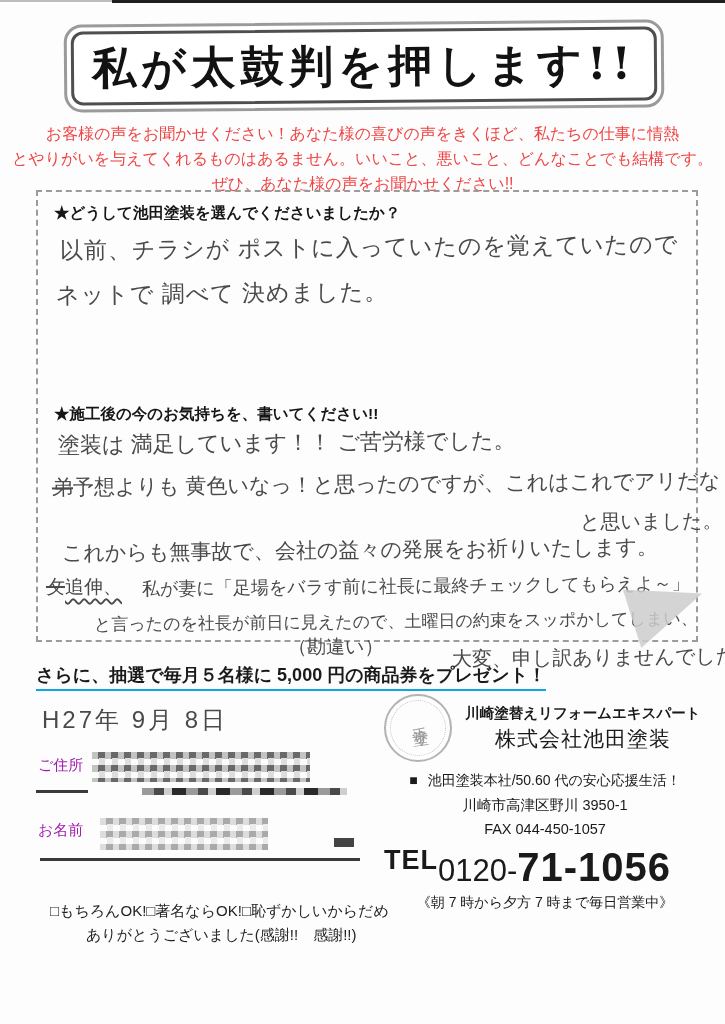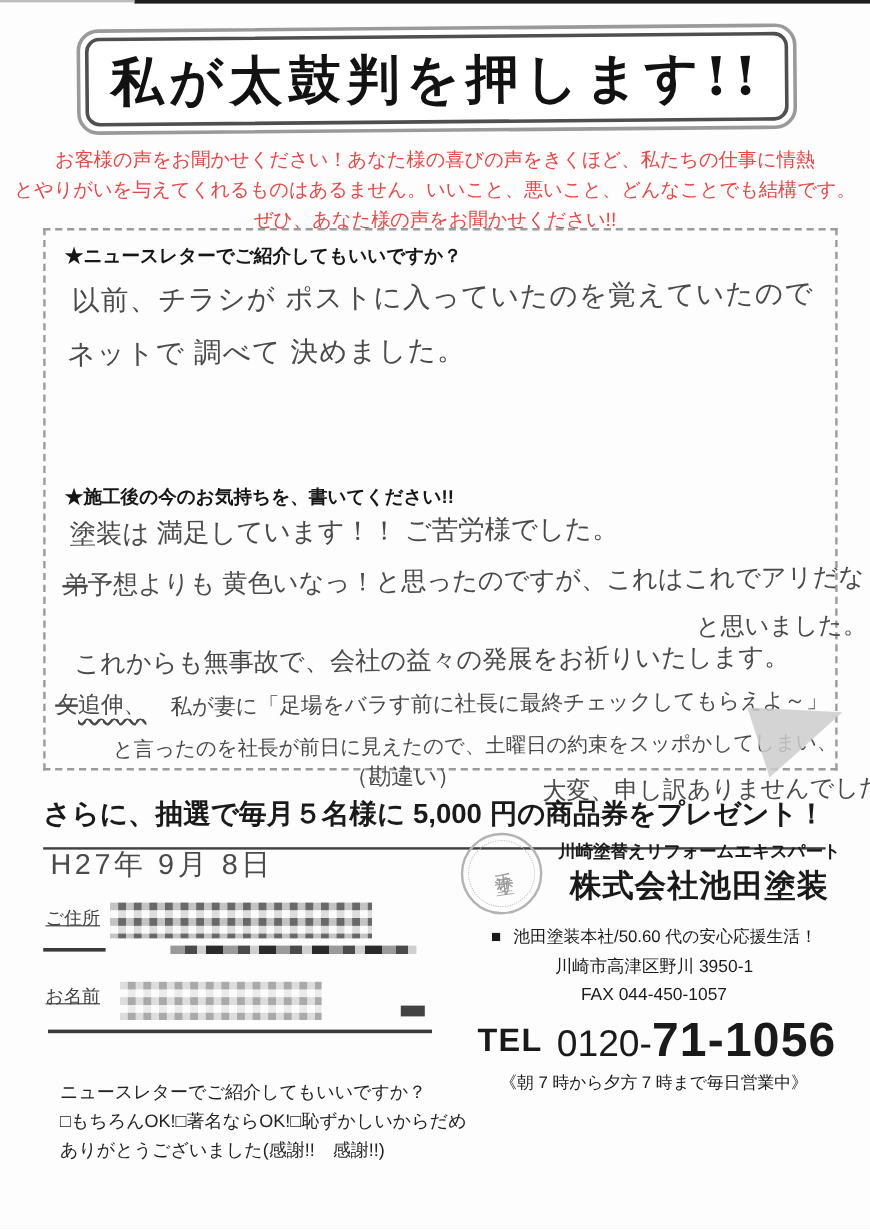--- a/index.html
+++ b/index.html
@@ -34,53 +34,53 @@
   .survey-box{
     position:absolute;left:36px;top:190px;width:662px;height:452px;
     border:2px dashed #9b9b9b;box-sizing:border-box;background:transparent;
   }
   .q{position:absolute;font-size:15.5px;font-weight:bold;color:#161616;white-space:nowrap;}
   .hand{font-family:"Liberation Sans",sans-serif;color:#4a4a4a;white-space:nowrap;}
   .tilt{transform:rotate(-0.6deg);}
   .strike{text-decoration:line-through;text-decoration-thickness:2px;}
   .wavy{text-decoration:underline wavy #4a4a4a 1.5px;text-underline-offset:5px;}
   
-  .campaign{position:absolute;left:36px;top:663px;font-size:23px;font-weight:bold;
-    border-bottom:2px solid #404040;padding-bottom:12px;white-space:nowrap;}
+  .campaign{position:absolute;left:36px;top:663px;font-size:18px;font-weight:bold;
+    border-bottom:2px solid #0ea5e9;padding-bottom:2px;white-space:nowrap;}
   
-  .label{position:absolute;font-size:15px;color:#404040;white-space:nowrap;text-decoration:underline;}
+  .label{position:absolute;font-size:15px;color:#a21caf;white-space:nowrap;}
   .mosaic{position:absolute;
     background-image:repeating-conic-gradient(rgba(35,35,35,.85) 0% 25%,rgba(165,165,165,.45) 25% 50%,rgba(245,245,245,.25) 50% 75%,rgba(110,110,110,.5) 75% 100%);
     background-size:13px 13px;}
   .mosaic.light{opacity:.45;}
   .mosaic.dark{opacity:.8;}
   .line{position:absolute;background:#3a3a3a;}
   .pixline{position:absolute;height:7px;
     background:repeating-linear-gradient(90deg,#9a9a9a 0 12px,#4a4a4a 12px 22px,#cfcfcf 22px 30px,#2a2a2a 30px 44px);}
   
   .company{position:absolute;left:384px;top:694px;width:322px;}
   .company-head{display:flex;align-items:center;gap:8px;}
   .stamp{width:64px;height:64px;border:2px solid #b3b3b3;border-radius:50%;
     display:flex;align-items:center;justify-content:center;flex:0 0 auto;position:relative;}
   .stamp::before{content:"";position:absolute;inset:4px;border:1px dotted #c2c2c2;border-radius:50%;}
   .stamp-text{writing-mode:vertical-rl;font-family:"DejaVu Serif",serif;font-size:16px;
     color:#9a9a9a;letter-spacing:3px;transform:rotate(-8deg);}
   .company-titles{flex:1;text-align:center;}
   .tagline{font-size:14.5px;font-weight:bold;white-space:nowrap;}
-  .company-name{font-size:26px;font-weight:bold;letter-spacing:1px;white-space:nowrap;margin-top:2px;}
+  .company-name{font-size:21px;font-weight:normal;letter-spacing:1px;white-space:nowrap;margin-top:2px;}
   .company-line{text-align:center;font-size:14.5px;margin-top:6px;white-space:nowrap;}
   .company-sub{display:flex;justify-content:center;gap:10px;font-size:14px;margin-top:10px;white-space:nowrap;}
-  .tel-row{display:flex;align-items:center;gap:12px;margin-top:8px;justify-content:flex-start;margin-left:14px;}
+  .tel-row{display:flex;align-items:flex-start;margin-top:8px;justify-content:flex-start;}
   .tel-label{font-size:27px;font-weight:bold;letter-spacing:1px;}
   .tel-small{font-size:31px;font-weight:normal;}
   .tel-large{font-size:40px;font-weight:bold;letter-spacing:1px;}
   .hours{text-align:center;font-size:14px;font-weight:normal;margin-top:4px;white-space:nowrap;}
   
   .newsletter{position:absolute;left:50px;top:899px;font-size:15px;color:#222;line-height:1.6;}
-  .newsletter .thanks{}
+  .newsletter .thanks{margin-left:36px;}
 </style>
 </head>
 <body>
 
 <div id="page">
 
   <div class="scan-top"></div>
   <div class="scan-top-light"></div>
 
   <div class="banner-outer">
@@ -89,21 +89,21 @@
     </div>
   </div>
 
   <div class="intro">
     <div>お客様の声をお聞かせください！あなた様の喜びの声をきくほど、私たちの仕事に情熱</div>
     <div>とやりがいを与えてくれるものはあるません。いいこと、悪いこと、どんなことでも結構です。</div>
     <div>ぜひ、あなた様の声をお聞かせください!!</div>
   </div>
 
   <div class="survey-box">
-    <div class="q" style="left:16px;top:11px;">★ニュースレターでご紹介してもいいですか？</div>
+    <div class="q" style="left:16px;top:11px;">★どうして池田塗装を選んでくださいましたか？</div>
     <div class="hand tilt" style="position:absolute;left:22px;top:40px;font-size:23px;letter-spacing:1px;">以前、チラシが ポストに入っていたのを覚えていたので</div>
     <div class="hand tilt" style="position:absolute;left:18px;top:86px;font-size:23px;letter-spacing:1px;">ネットで 調べて 決めました。</div>
 
     <div class="q" style="left:16px;top:212px;">★施工後の今のお気持ちを、書いてください!!</div>
     <div class="hand tilt" style="position:absolute;left:20px;top:236px;font-size:22px;">塗装は 満足しています！！ ご苦労様でした。</div>
     <div class="hand tilt" style="position:absolute;left:14px;top:278px;font-size:21px;">
       <span class="strike">弟</span><span>予想よりも 黄色いなっ！と思ったのですが、これはこれでアリだな</span>
     </div>
     <div class="hand tilt" style="position:absolute;left:542px;top:316px;font-size:20px;">と思いました。</div>
     <div class="hand tilt" style="position:absolute;left:24px;top:344px;font-size:21px;">これからも無事故で、会社の益々の発展をお祈りいたします。</div>
@@ -153,20 +153,19 @@
     <div class="tel-row">
       <span class="tel-label">TEL</span>
       <span>
         <span class="tel-small">0120-</span><span class="tel-large">71-1056</span>
       </span>
     </div>
     <div class="hours">《朝 7 時から夕方 7 時まで毎日営業中》</div>
   </div>
 
   <div class="newsletter">
-    <div>ニュースレターでご紹介してもいいですか？</div>
     <div>
       <span>□もちろんOK!</span><span>□著名ならOK!</span><span>□恥ずかしいからだめ</span>
     </div>
     <div class="thanks">ありがとうございました(感謝!!　感謝!!)</div>
   </div>
 
 </div>
 
 </body></html>

